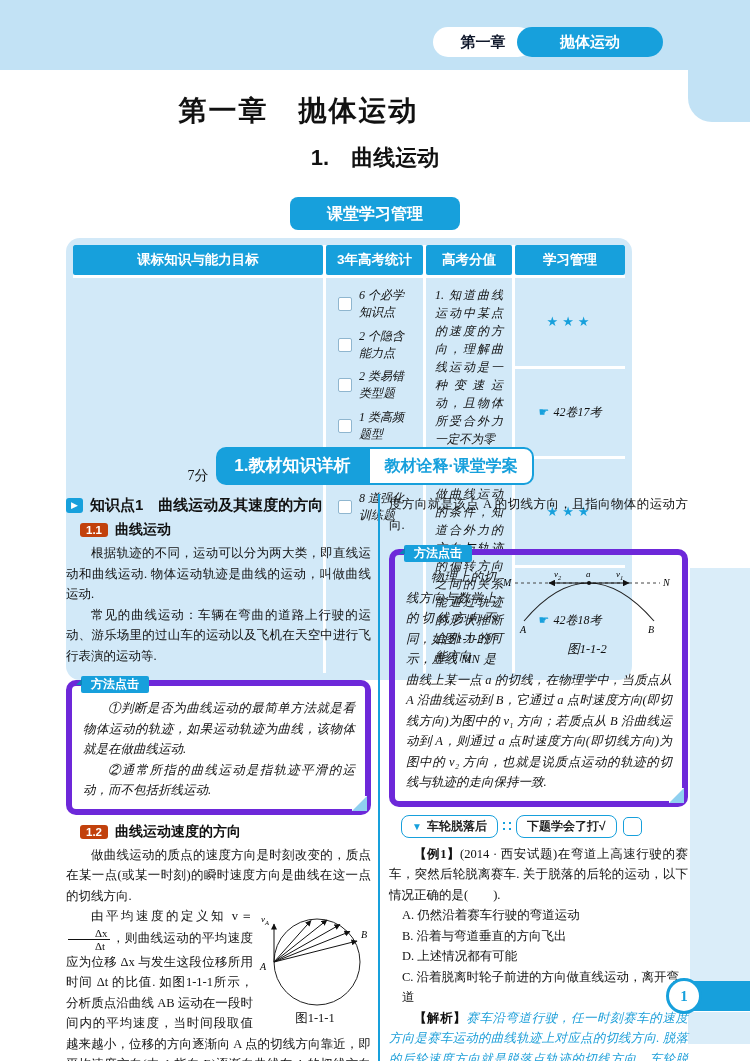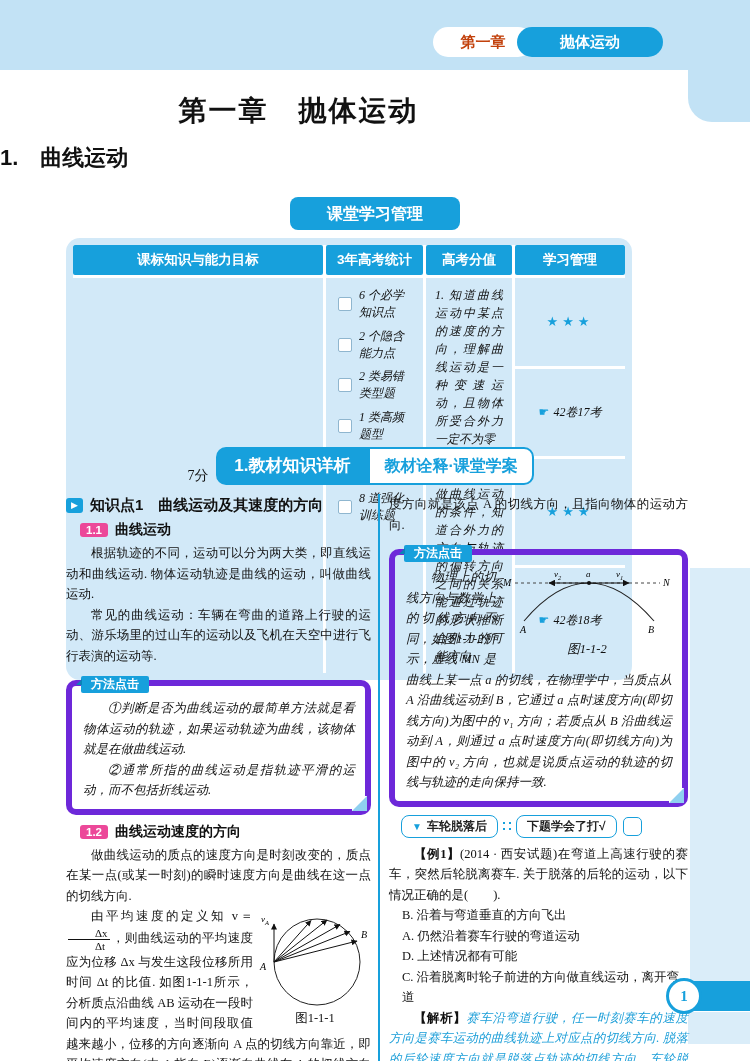--- a/index.html
+++ b/index.html
@@ -8,26 +8,26 @@
   .abs{position:absolute;}
   
   .top-band{left:0;top:0;width:750px;height:70px;background:#c2e2f5;}
   .top-right-notch{right:0;top:70px;width:62px;height:52px;background:#c2e2f5;border-bottom-left-radius:24px;}
   .right-strip{right:0;top:568px;width:60px;height:415px;background:#daedf9;}
   .footer-strip{right:0;top:1012px;width:62px;height:32px;background:#daedf9;}
   
   .pills{left:433px;top:27px;display:flex;align-items:center;}
   .pill{height:30px;line-height:30px;border-radius:16px;font-family:"Liberation Sans",sans-serif;
         font-weight:bold;font-size:15px;text-align:center;}
-  .pill-white{background:#fff;color:#c2410c;width:100px;margin-right:-16px;}
+  .pill-white{background:#fff;color:#0f172a;width:100px;margin-right:-16px;}
   .pill-blue{background:#17a0dc;color:#fff;width:146px;position:relative;z-index:2;}
   
   .page-title{left:0;top:92px;width:597px;text-align:center;font-family:"Liberation Sans",sans-serif;
       font-size:28px;font-weight:bold;letter-spacing:2px;}
-  .page-subtitle{left:0;top:143px;width:750px;text-align:left;font-family:"Liberation Sans",sans-serif;
+  .page-subtitle{left:0;top:143px;width:750px;text-align:center;font-family:"Liberation Sans",sans-serif;
       font-size:22px;font-weight:bold;}
   .badge{left:290px;top:197px;width:170px;height:33px;line-height:33px;background:#17a0dc;color:#fff;
       text-align:center;border-radius:8px;font-family:"Liberation Sans",sans-serif;font-size:16px;font-weight:bold;}
   
   .table-card{left:66px;top:238px;width:566px;background:#d2e9f8;border-radius:14px;padding:7px;box-sizing:border-box;}
   .tgrid{display:grid;grid-template-columns:250px 97px 86px 1fr;grid-gap:3px;background:#fff;}
   .thead{background:#17a0dc;color:#fff;font-family:"Liberation Sans",sans-serif;font-weight:bold;
       font-size:13.5px;height:30px;line-height:30px;text-align:center;border-radius:2px;}
   .tcell{background:#d2e9f8;}
   .obj{font-size:12px;line-height:18px;font-style:italic;padding:8px 9px;text-align:justify;}
@@ -49,21 +49,21 @@
   
   .columns{left:66px;top:494px;width:622px;display:flex;align-items:stretch;}
   .col-left{width:305px;padding-right:7px;border-right:2px solid #17a0dc;}
   .col-right{flex:1;padding-left:9px;}
   p.body{margin:0;font-size:12.5px;line-height:20.5px;text-align:justify;text-indent:2em;}
   .kp-head{display:flex;align-items:center;margin:2px 0 6px 0;}
   .kp-icon{width:17px;height:15px;background:#17a0dc;border-radius:3px;color:#fff;font-size:9px;
       line-height:15px;text-align:center;margin-right:7px;flex:0 0 auto;}
   .kp-title{font-family:"Liberation Sans",sans-serif;font-weight:bold;font-size:15px;}
   .sub-head{display:flex;align-items:center;margin:3px 0 4px 14px;}
-  .sub-num{background:#ec4899;color:#fff;font-family:"Liberation Sans",sans-serif;font-weight:bold;
+  .sub-num{background:#c2410c;color:#fff;font-family:"Liberation Sans",sans-serif;font-weight:bold;
       font-size:11.5px;padding:1px 6px;border-radius:3px;margin-right:7px;}
   .sub-title{font-family:"Liberation Sans",sans-serif;font-weight:bold;font-size:14px;}
   
   .method{position:relative;border:6px solid #6d28d9;border-radius:10px;margin:14px 0 8px 0;
       padding:12px 10px 8px 11px;}
   .method-tab{position:absolute;top:-10px;left:9px;background:#17a0dc;color:#fff;
       font-family:"Liberation Sans",sans-serif;font-weight:bold;font-size:12px;line-height:17px;
       padding:0 10px;border-radius:2px;}
   .method-tab::before{content:"";position:absolute;left:-5px;top:3px;width:0;height:0;
       border-top:6px solid transparent;border-right:6px solid #0d82b8;}
@@ -267,22 +267,22 @@
     <div class="apply">
       <div class="apply-box">
         <span class="tri">▼</span><span>车轮脱落后</span>
       </div>
       <span class="dots"></span>
       <div class="apply-box">下题学会了打√</div>
       <span class="apply-cbx"></span>
     </div>
 
     <p class="body"><b>【例1】</b><span>(2014 · 西安试题)在弯道上高速行驶的赛车，突然后轮脱离赛车. 关于脱落的后轮的运动，以下情况正确的是(　　).</span></p>
+    <p class="opt">A. 仍然沿着赛车行驶的弯道运动</p>
     <p class="opt">B. 沿着与弯道垂直的方向飞出</p>
-    <p class="opt">A. 仍然沿着赛车行驶的弯道运动</p>
     <p class="opt">D. 上述情况都有可能</p>
     <p class="opt">C. 沿着脱离时轮子前进的方向做直线运动，离开弯道</p>
     <p class="body"><span class="blab">【解析】</span><span class="blue-kai">赛车沿弯道行驶，任一时刻赛车的速度方向是赛车运动的曲线轨迹上对应点的切线方向. 脱落的后轮速度方向就是脱落点轨迹的切线方向，车轮脱落后，不再受到车身的约束，只受到与车轮速度方向相反的阻力的作用(重力和地面对车轮的支持力相平衡)，车轮做直线运动，故车轮不可能沿车行驶的弯道运动，也不可能沿垂直于弯道的方向运动，A、B、D选项错误，C选项正确.</span></p>
 
   </div>
 </div>
 
 <div class="page-tab">
   <div class="page-circle">1</div>
 </div>

